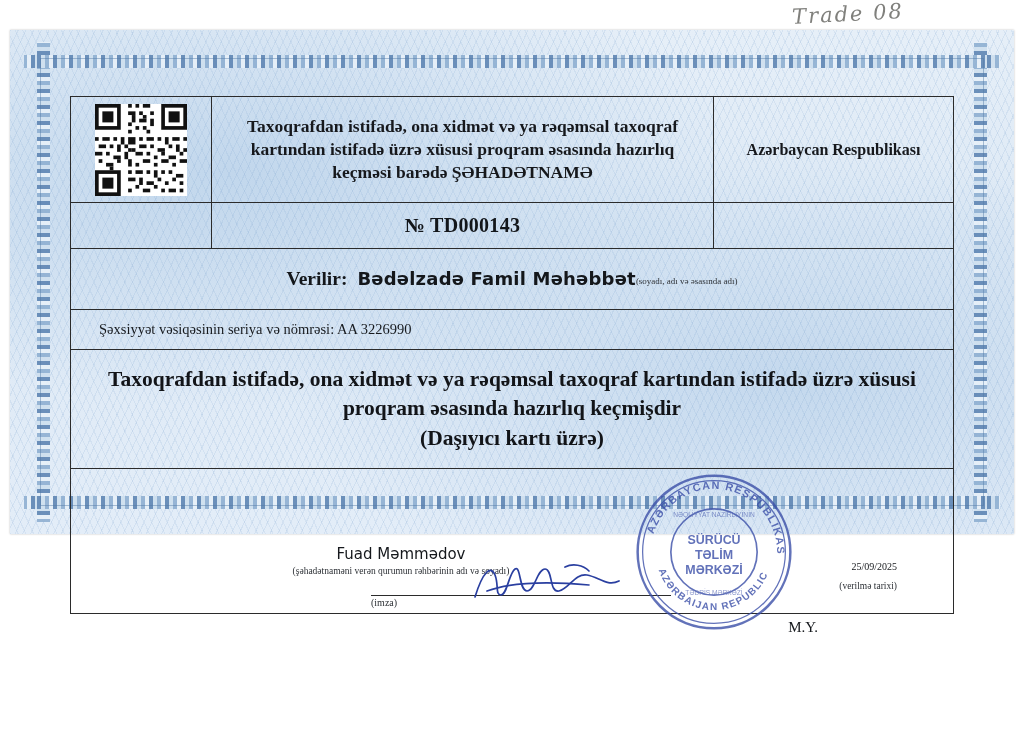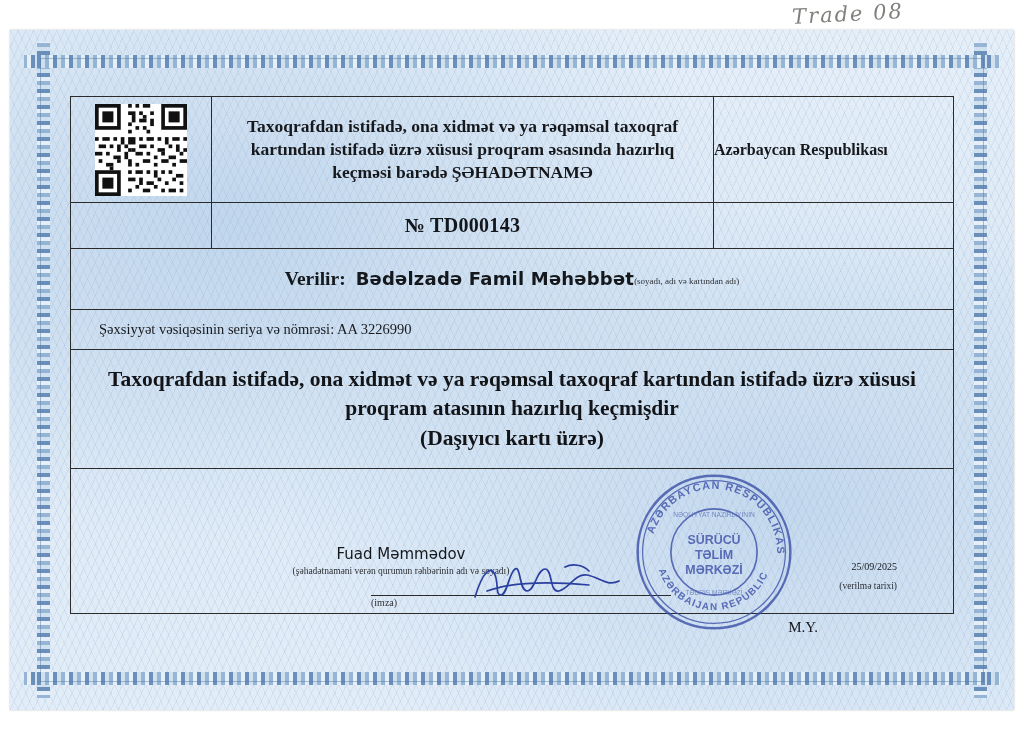--- a/index.html
+++ b/index.html
@@ -35,21 +35,21 @@
     transform: rotate(-3deg);
     opacity: .85;
   }
 
   
   .certificate {
     position: absolute;
     left: 10px;
     top: 30px;
     width: 1004px;
-    height: 680px;
+    height: 504px;
     background:
       repeating-linear-gradient(115deg, rgba(120,160,205,.16) 0px, rgba(120,160,205,.16) 1px, rgba(255,255,255,0) 1px, rgba(255,255,255,0) 7px),
       repeating-linear-gradient(65deg, rgba(120,160,205,.14) 0px, rgba(120,160,205,.14) 1px, rgba(255,255,255,0) 1px, rgba(255,255,255,0) 7px),
       radial-gradient(ellipse at 22% 28%, rgba(168,198,228,.55) 0%, rgba(168,198,228,0) 46%),
       radial-gradient(ellipse at 78% 70%, rgba(168,198,228,.5) 0%, rgba(168,198,228,0) 46%),
       linear-gradient(180deg, #e6eff8 0%, #dde9f5 40%, #e3edf8 100%);
     box-shadow: 0 0 2px rgba(0,0,0,.25);
   }
 
   
@@ -116,20 +116,21 @@
     text-align: center;
     font-weight: bold;
     font-size: 17.5px;
     line-height: 1.33;
     color: #16181c;
   }
   .country-cell {
     width: 239px;
     display: flex;
     align-items: center;
+    justify-content: center;
   }
   .country-text {
     font-weight: bold;
     font-size: 16px;
     color: #16181c;
   }
 
   
   .num-row { height: 46px; }
   .num-left { width: 140px; }
@@ -420,31 +421,31 @@
         <div class="num-cell br">
           <div class="num-text">№ TD000143</div>
         </div>
         <div class="num-right"></div>
       </div>
 
       <div class="bb holder-row">
         <div class="holder-line">
           <span class="lbl">Verilir:</span><span class="val">Bədəlzadə Famil Məhəbbət</span>
         </div>
-        <div class="holder-caption">(soyadı, adı və kartından adı)</div>
+        <div class="holder-caption">(soyadı, adı və əsasında adı)</div>
       </div>
 
       <div class="row bb id-row">
         <div class="id-text">Şəxsiyyət vəsiqəsinin seriya və nömrəsi: AA 3226990</div>
       </div>
 
       <div class="bb stmt-row">
         <div class="stmt-text">
           <div>Taxoqrafdan istifadə, ona xidmət və ya rəqəmsal taxoqraf kartından istifadə üzrə xüsusi</div>
-          <div>proqram atasının hazırlıq keçmişdir</div>
+          <div>proqram əsasında hazırlıq keçmişdir</div>
           <div>(Daşıyıcı kartı üzrə)</div>
         </div>
       </div>
 
       <div class="sig-row">
         <div class="signer-name">Fuad Məmmədov</div>
         <div class="signer-caption">(şəhadətnaməni verən qurumun rəhbərinin adı və soyadı)</div>
         <div class="sig-rule"></div>
         <div class="sig-caption">(imza)</div>
 

